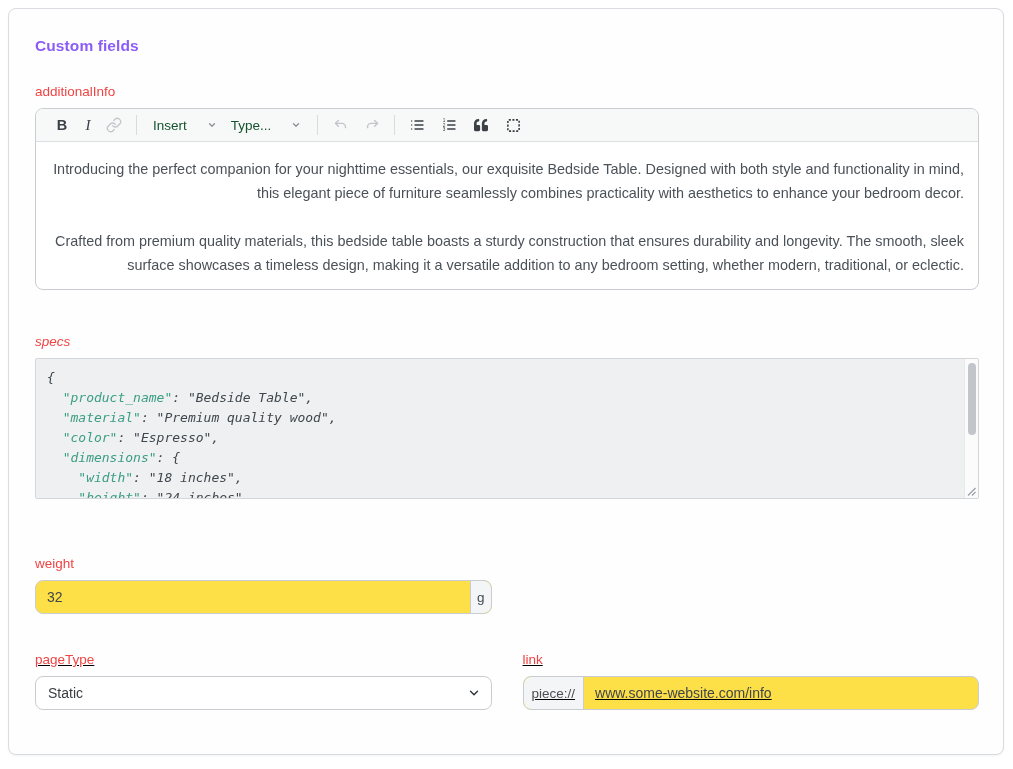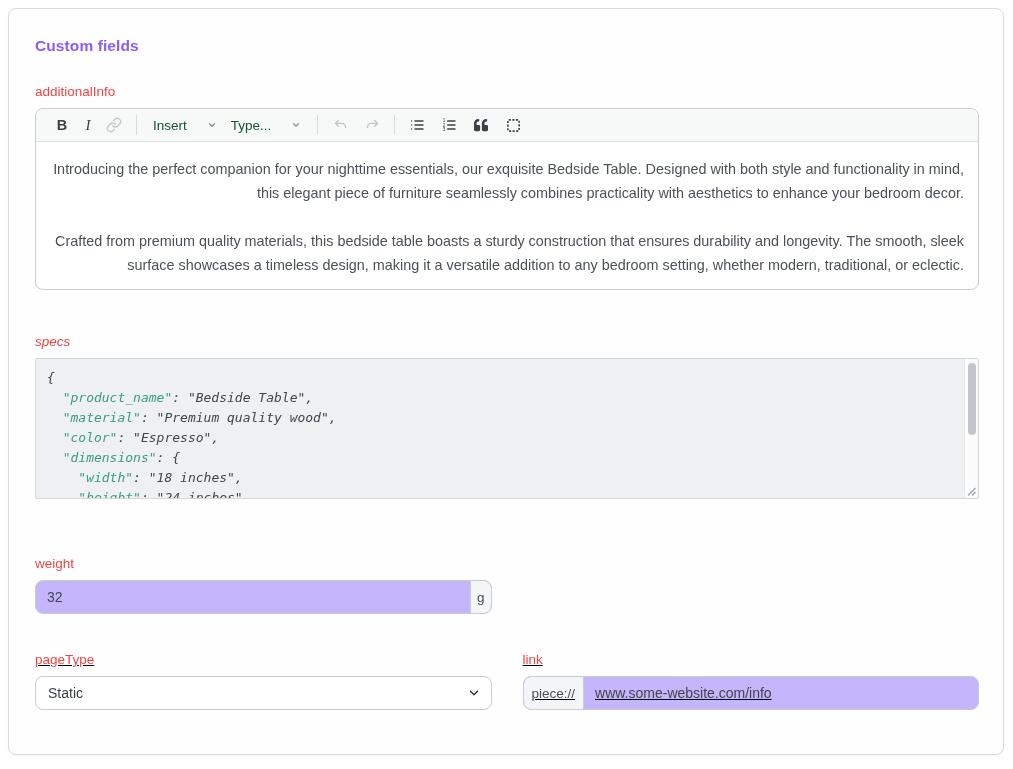--- a/index.html
+++ b/index.html
@@ -62,21 +62,21 @@
   }
   .resize-grip { position: absolute; right: 1px; bottom: 1px; width: 13px; height: 13px; color: #9aa0a6; cursor: nwse-resize; }
 
   
   .row2 { display: grid; grid-template-columns: 1fr 1fr; column-gap: 31px; }
   .row-weights { margin-top: 57px; }
   .row-page { margin-top: 38px; text-decoration: underline; }
 
   .input-group {
     display: flex; align-items: stretch; height: 34px;
-    border: 1px solid #c9cdd2; border-radius: 8px; background: #c4b5fd; overflow: hidden;
+    border: 1px solid #c9cdd2; border-radius: 8px; background: #fde047; overflow: hidden;
   }
   .text-input {
     flex: 1; border: none; outline: none; padding: 0 11px;
     font-family: "Liberation Sans", sans-serif; font-size: 14px; color: #40454c; background: transparent; min-width: 0;
   }
   .addon {
     display: flex; align-items: center; justify-content: center;
     background: #f4f5f6; color: #454b52; font-size: 13.5px; padding: 0 6px;
   }
   .addon-suffix { border-left: 1px solid #c9cdd2; border-radius: 0 7px 7px 0; }

